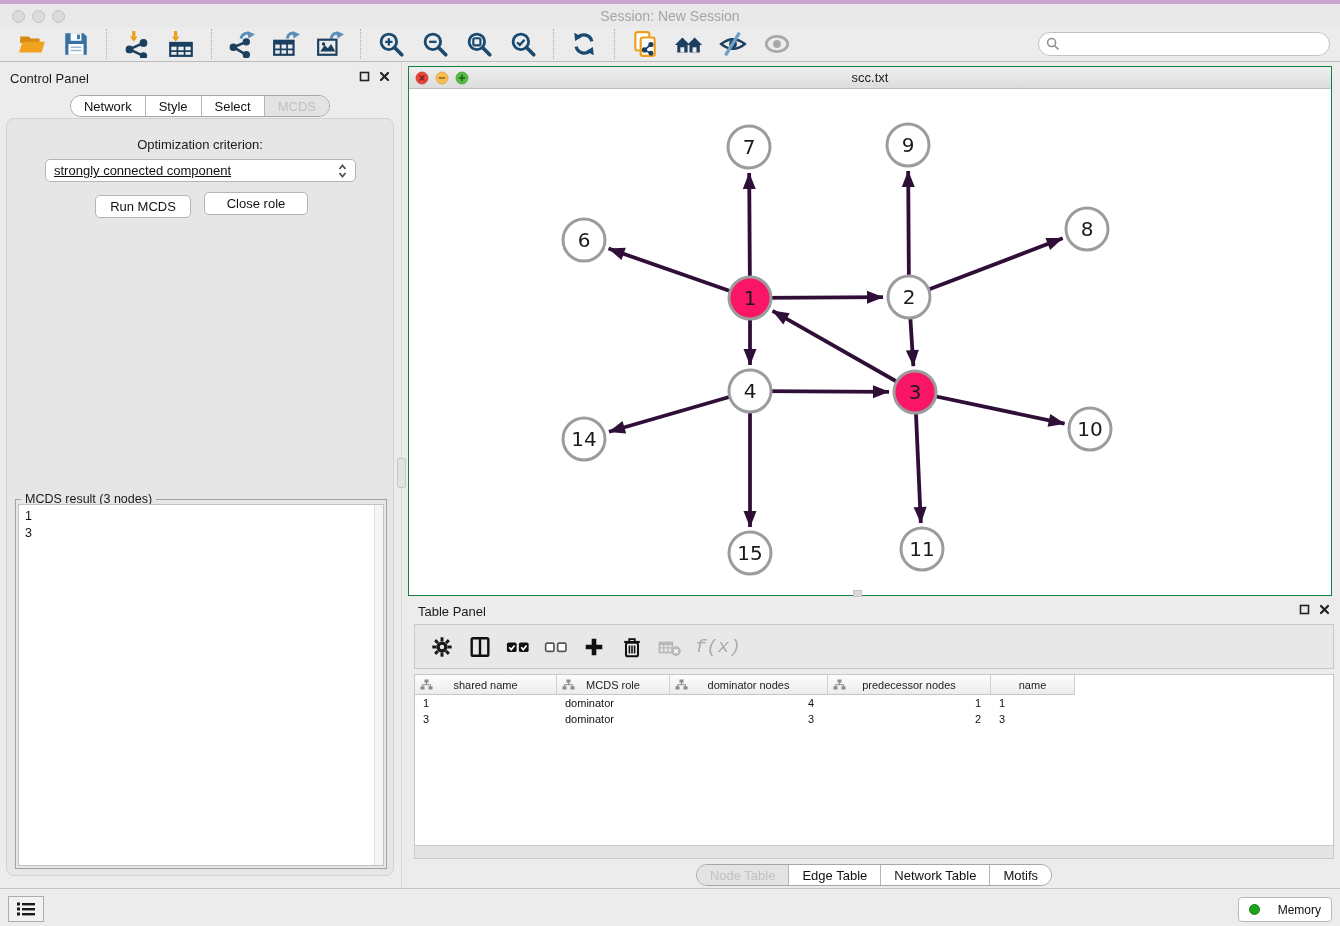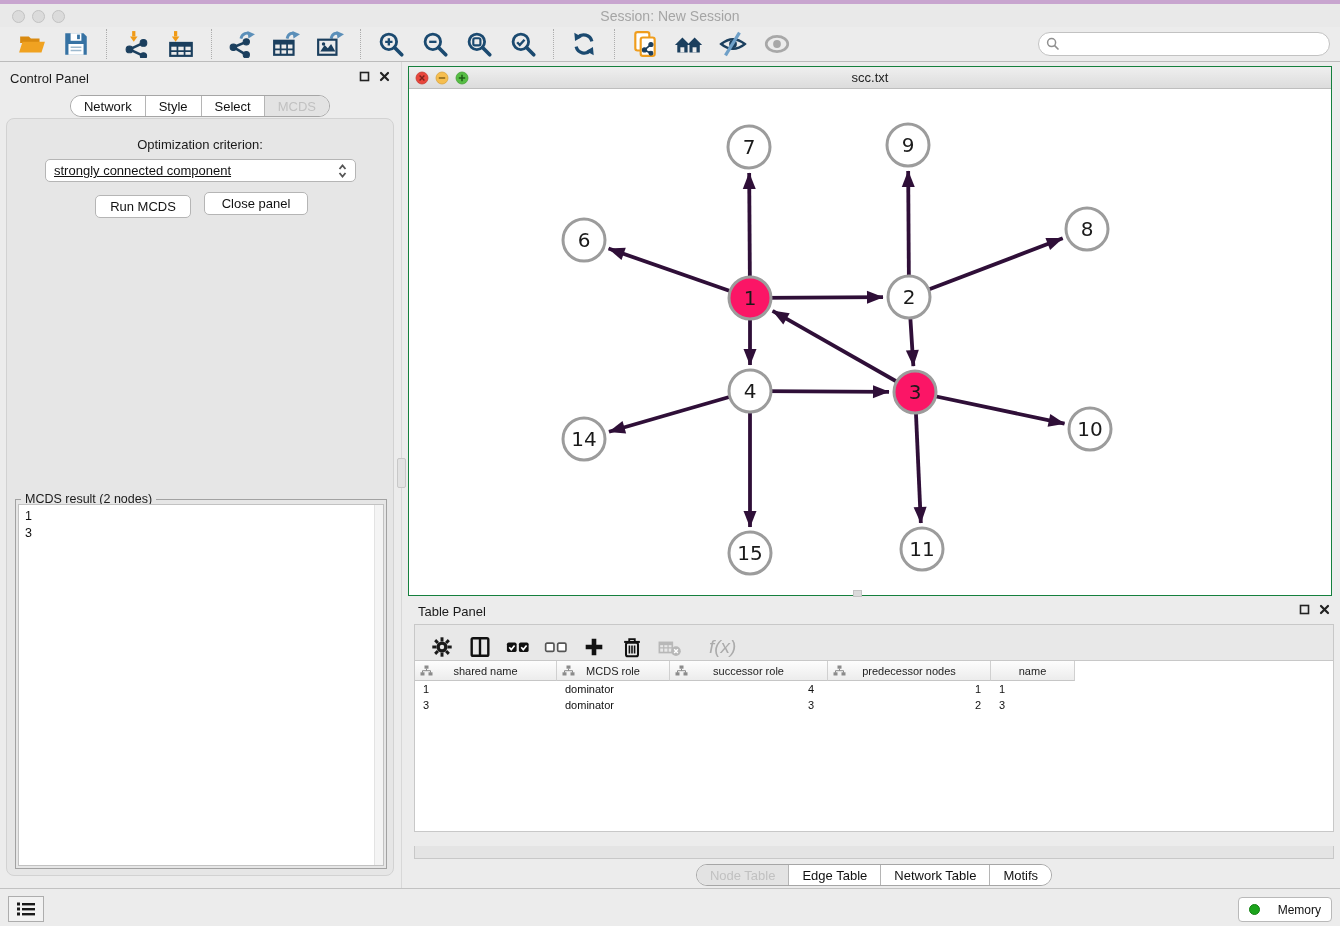--- a/index.html
+++ b/index.html
@@ -70,23 +70,23 @@
   .macdot { position:absolute; top:4px; width:14px; height:14px; }
   .md1{left:6px;} .md2{left:26px;} .md3{left:46px;}
   .nw-canvas { position:absolute; left:0; top:22px; width:922px; height:506px; background:#FFF; }
   .h-grip { position:absolute; left:853px; top:528px; width:9px; height:7px; background:#DADADA; border:1px solid #C4C4C4; }
 
   
   .table-panel { position:absolute; left:408px; top:533px; width:932px; height:293px; }
   .tp-toolbar { position:absolute; left:6px; top:29px; width:920px; height:45px; background:#E8E8E8;
                 border:1px solid #C8C8C8; display:flex; align-items:center; padding-left:12px; }
   .tpi { width:30px; height:30px; display:flex; align-items:center; justify-content:center; margin-right:8px; cursor:default; }
-  .fx-label { font-family:Liberation Sans, sans-serif; font-style:italic; font-size:19px; color:#ABABAB; margin-left:16px; }
-
-  .tp-table { position:absolute; left:6px; top:65px; width:920px; height:172px; background:#FFF; border:1px solid #C8C8C8; overflow:hidden; }
+  .fx-label { font-family:Liberation Mono, monospace; font-style:italic; font-size:19px; color:#ABABAB; margin-left:2px; }
+
+  .tp-table { position:absolute; left:6px; top:79px; width:920px; height:172px; background:#FFF; border:1px solid #C8C8C8; overflow:hidden; }
   .tr-head { display:flex; height:20px; }
   .th { background:linear-gradient(#FDFDFD,#ECECEC); border-right:1px solid #D0D0D0; border-bottom:1px solid #C6C6C6;
         font-size:11px; color:#222; position:relative; display:flex; align-items:center; justify-content:center; }
   .th .colicon { position:absolute; left:5px; top:4px; }
   .tr { display:flex; height:16px; }
   .td { font-size:11px; color:#111; display:flex; align-items:center; padding:0 8px; white-space:nowrap; }
   .td.r { justify-content:flex-end; }
   .c0{width:142px;} .c1{width:113px;} .c2{width:158px;} .c3{width:163px;} .c4{width:84px;}
   .td.c2{padding-right:14px;} .td.c3{padding-right:10px;}
 
@@ -298,23 +298,23 @@
       <div class="crit-select">
         <span>strongly connected component</span>
         <span class="stepper">
           <svg width="9" height="16" viewBox="0 0 9 16">
               <path d="M1.5 6L4.5 2.5L7.5 6" fill="none" stroke="#555" stroke-width="1.8"></path>
               <path d="M1.5 10l3 3.5 3-3.5" fill="none" stroke="#555" stroke-width="1.8"></path>
             </svg>
         </span>
       </div>
       <div class="btn btn-run">Run MCDS</div>
-      <div class="btn btn-close">Close panel</div>
+      <div class="btn btn-close">Close role</div>
       <div class="result-fieldset">
-        <span class="result-legend">MCDS result (2 nodes)</span>
+        <span class="result-legend">MCDS result (3 nodes)</span>
         <div class="result-box">
           <div class="result-line">1</div>
           <div class="result-line">3</div>
           <div class="result-scroll"></div>
         </div>
       </div>
     </div>
   </div>
 
   <div class="panel-divider"></div>
@@ -520,21 +520,21 @@
         </div>
         <div class="th c2">
           <span class="colicon">
               <svg width="13" height="11" viewBox="0 0 13 11">
                 <rect x="4.5" y="0.5" width="4" height="3.2" fill="#8B8B8B"></rect>
                 <path d="M6.5 3.7v2M2.5 7.7V5.7h8v2" stroke="#8B8B8B" fill="none"></path>
                 <rect x="0.5" y="7.3" width="4" height="3.2" fill="#8B8B8B"></rect>
                 <rect x="8.5" y="7.3" width="4" height="3.2" fill="#8B8B8B"></rect>
               </svg>
             </span>
-          <span>successor role</span>
+          <span>dominator nodes</span>
         </div>
         <div class="th c3">
           <span class="colicon">
               <svg width="13" height="11" viewBox="0 0 13 11">
                 <rect x="4.5" y="0.5" width="4" height="3.2" fill="#8B8B8B"></rect>
                 <path d="M6.5 3.7v2M2.5 7.7V5.7h8v2" stroke="#8B8B8B" fill="none"></path>
                 <rect x="0.5" y="7.3" width="4" height="3.2" fill="#8B8B8B"></rect>
                 <rect x="8.5" y="7.3" width="4" height="3.2" fill="#8B8B8B"></rect>
               </svg>
             </span>

